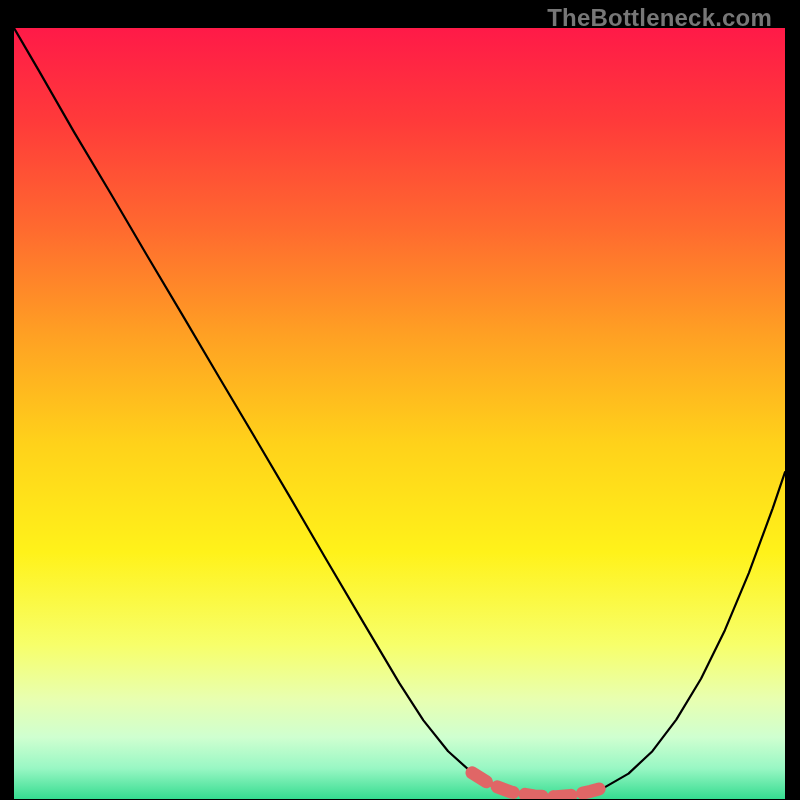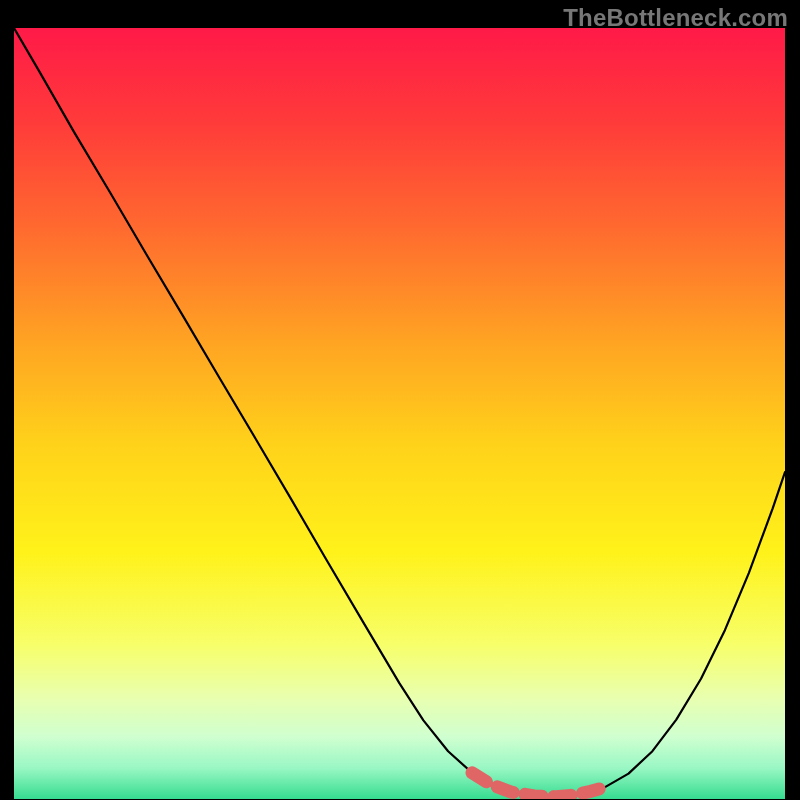--- a/index.html
+++ b/index.html
@@ -8,21 +8,21 @@
     position: absolute;
     left: 14px;
     top: 28px;
     width: 771px;
     height: 771px;
     background: #000;
   }
   .watermark {
     position: absolute;
     top: 4px;
-    right: 12px;
+    right: 28px;
     font-family: Arial, Helvetica, sans-serif;
     font-size: 24px;
     font-weight: 600;
     color: #777;
     letter-spacing: 0.2px;
   }
   svg.plot {
     position: absolute;
     left: 0;
     top: 0;

